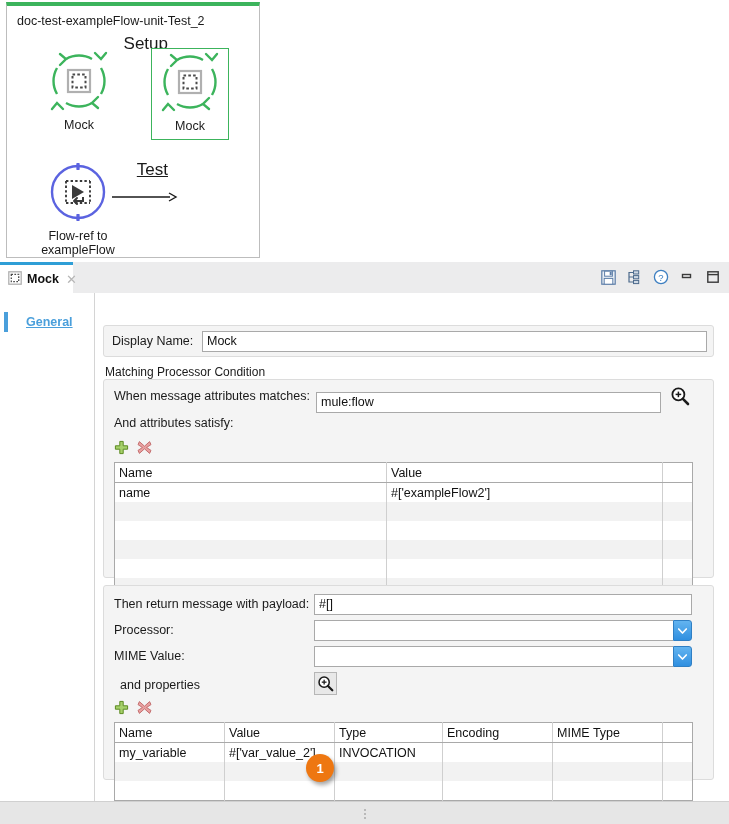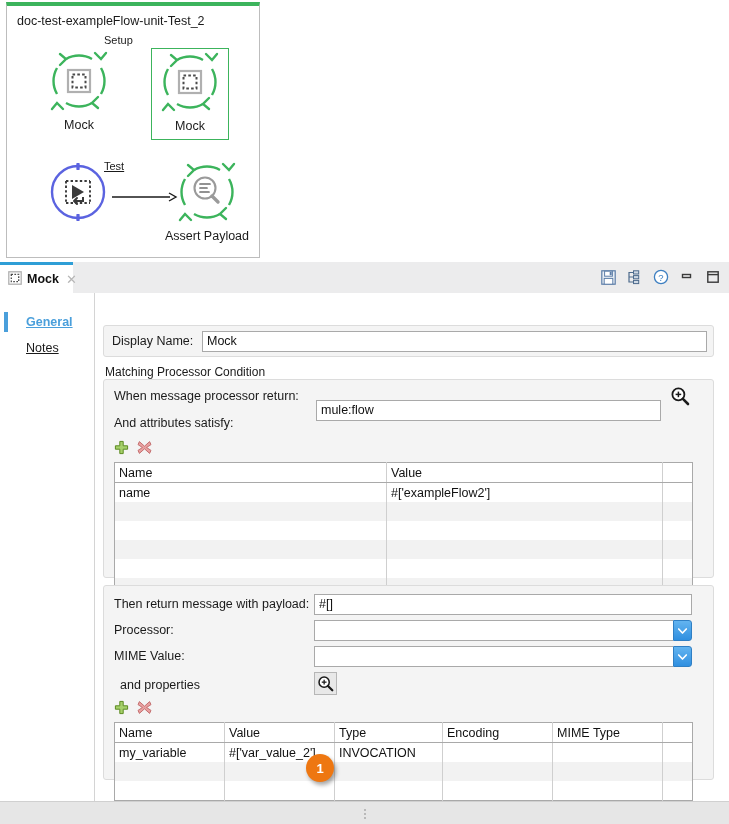--- a/index.html
+++ b/index.html
@@ -13,21 +13,21 @@
   .root{position:relative;width:600px;height:824px;}
 
   
   .canvas-wrap{position:absolute;left:0;top:0;width:729px;height:262px;background:#ffffff;}
   .canvas-box{
     position:absolute;left:6px;top:2px;width:254px;height:256px;
     background:#ffffff;border:1px solid #bdbdbd;border-top:4px solid #3cb45c;
     box-sizing:border-box;overflow:hidden;
   }
   .flow-title{position:absolute;left:10px;top:8px;font-size:12.5px;color:#1a1a1a;white-space:nowrap;}
-  .lane-label{position:absolute;font-size:11px;color:#1a1a1a;text-align:left;}
+  .lane-label{position:absolute;font-size:17px;color:#1a1a1a;text-align:right;}
   .node{position:absolute;width:78px;text-align:center;}
   .node .icon-holder{width:62px;height:62px;margin:0 auto;position:relative;}
   .node .node-label{margin-top:6px;font-size:12.5px;line-height:14px;color:#1a1a1a;}
   .node.selected{
     border:1px solid #3cb45c;background:#ffffff;
   }
   .arrow{position:absolute;}
 
   
   .editor{position:absolute;left:0;top:262px;width:729px;height:539px;background:#ffffff;}
@@ -166,51 +166,30 @@
               <path d="M19 20 L43 20"></path>
               <path d="M43 20 L43 42"></path>
               <path d="M19 20 L19 42"></path>
               <path d="M19 42 L43 42"></path>
             </g>
             <path d="M25 24 L25 38 L37 31 Z" fill="#3a3a3a"></path>
             <path d="M36 36 L36 40 L28 40" stroke="#3a3a3a" stroke-width="2" fill="none"></path>
             <path d="M30 37 L27 40 L30 43" stroke="#3a3a3a" stroke-width="2" fill="none" stroke-linecap="round" stroke-linejoin="round"></path>
           </svg>
         </div>
+        <div class="node-label">Flow-ref to exampleFlow</div>
       </div>
 
       <div class="arrow" style="left:105px;top:185px;">
         <svg width="66" height="12" viewBox="0 0 66 12">
           <line x1="0" y1="6" x2="58" y2="6" stroke="#1a1a1a" stroke-width="1.4"></line>
           <path d="M57 2 L64 6 L57 10" stroke="#1a1a1a" stroke-width="1.4" fill="none"></path>
         </svg>
       </div>
 
-      <div class="node" style="left:153px;top:155px;width:94px;">
-        <div class="icon-holder">
-          <svg width="62" height="62" viewBox="0 0 62 62">
-            <path d="M18 9 A26 26 0 0 1 44 9" stroke="#3cb45c" stroke-width="2.4" fill="none"></path>
-            <path d="M53 18 A26 26 0 0 1 53 44" stroke="#3cb45c" stroke-width="2.4" fill="none"></path>
-            <path d="M44 53 A26 26 0 0 1 18 53" stroke="#3cb45c" stroke-width="2.4" fill="none"></path>
-            <path d="M9 44 A26 26 0 0 1 9 18" stroke="#3cb45c" stroke-width="2.4" fill="none"></path>
-            <path d="M12 15 L18 9 L12 4" stroke="#3cb45c" stroke-width="2.4" fill="none" stroke-linecap="round"></path>
-            <path d="M47 4 L53 9 L47 15" stroke="#3cb45c" stroke-width="2.4" fill="none" stroke-linecap="round" transform="rotate(90 53 9)"></path>
-            <path d="M50 47 L44 53 L50 58" stroke="#3cb45c" stroke-width="2.4" fill="none" stroke-linecap="round"></path>
-            <path d="M15 58 L9 53 L15 47" stroke="#3cb45c" stroke-width="2.4" fill="none" stroke-linecap="round" transform="rotate(90 9 53)"></path>
-            <circle cx="29" cy="27" r="10.5" fill="#ffffff" stroke="#9a9a9a" stroke-width="2.1"></circle>
-            <g stroke="#6e6e6e" stroke-width="1.7" stroke-linecap="round">
-              <line x1="24" y1="23" x2="34" y2="23"></line>
-              <line x1="24" y1="27" x2="31" y2="27"></line>
-              <line x1="24" y1="31" x2="33" y2="31"></line>
-            </g>
-            <line x1="36" y1="35" x2="42" y2="41" stroke="#9a9a9a" stroke-width="3.4" stroke-linecap="round"></line>
-          </svg>
-        </div>
-        <div class="node-label">Assert Payload</div>
-      </div>
 
     </div>
   </div>
 
   <div class="editor">
 
     <div class="tabbar">
       <div class="tab-strip-rest"></div>
 
       <div class="tab">
@@ -261,38 +240,35 @@
       </div>
     </div>
 
     <div class="editor-body">
 
       <div class="side-nav">
         <div style="height:16px;"></div>
         <div class="nav-item active">
           <span>General</span>
         </div>
-        <div class="nav-item">
-          <span>Notes</span>
-        </div>
       </div>
 
       <div class="content">
 
 
         <div class="group" style="left:8px;top:32px;width:611px;height:32px;">
           <div class="field-label" style="left:8px;top:8px;">Display Name:</div>
           <div class="textinput" style="left:98px;top:5px;width:505px;" placeholder="">Mock</div>
         </div>
 
         <div class="group-title" style="left:10px;top:72px;">Matching Processor Condition</div>
         <div class="group" style="left:8px;top:86px;width:611px;height:199px;">
 
-          <div class="field-label" style="left:10px;top:9px;">When message processor return:</div>
-          <div class="textinput" style="left:212px;top:20px;width:345px;" placeholder="">mule:flow</div>
+          <div class="field-label" style="left:10px;top:9px;">When message attributes matches:</div>
+          <div class="textinput" style="left:212px;top:12px;width:345px;" placeholder="">mule:flow</div>
           <div class="mag-btn" style="left:565px;top:5px;">
             <svg width="20" height="20" viewBox="0 0 20 20">
               <circle cx="8.4" cy="8.4" r="6" fill="#ffffff" stroke="#1a1a1a" stroke-width="1.8"></circle>
               <line x1="5.6" y1="8.4" x2="11.2" y2="8.4" stroke="#1a1a1a" stroke-width="1.5"></line>
               <line x1="8.4" y1="5.6" x2="8.4" y2="11.2" stroke="#1a1a1a" stroke-width="1.5"></line>
               <line x1="12.9" y1="12.9" x2="18" y2="18" stroke="#1a1a1a" stroke-width="2.6" stroke-linecap="round"></line>
             </svg>
           </div>
 
           <div class="field-label" style="left:10px;top:36px;">And attributes satisfy:</div>

